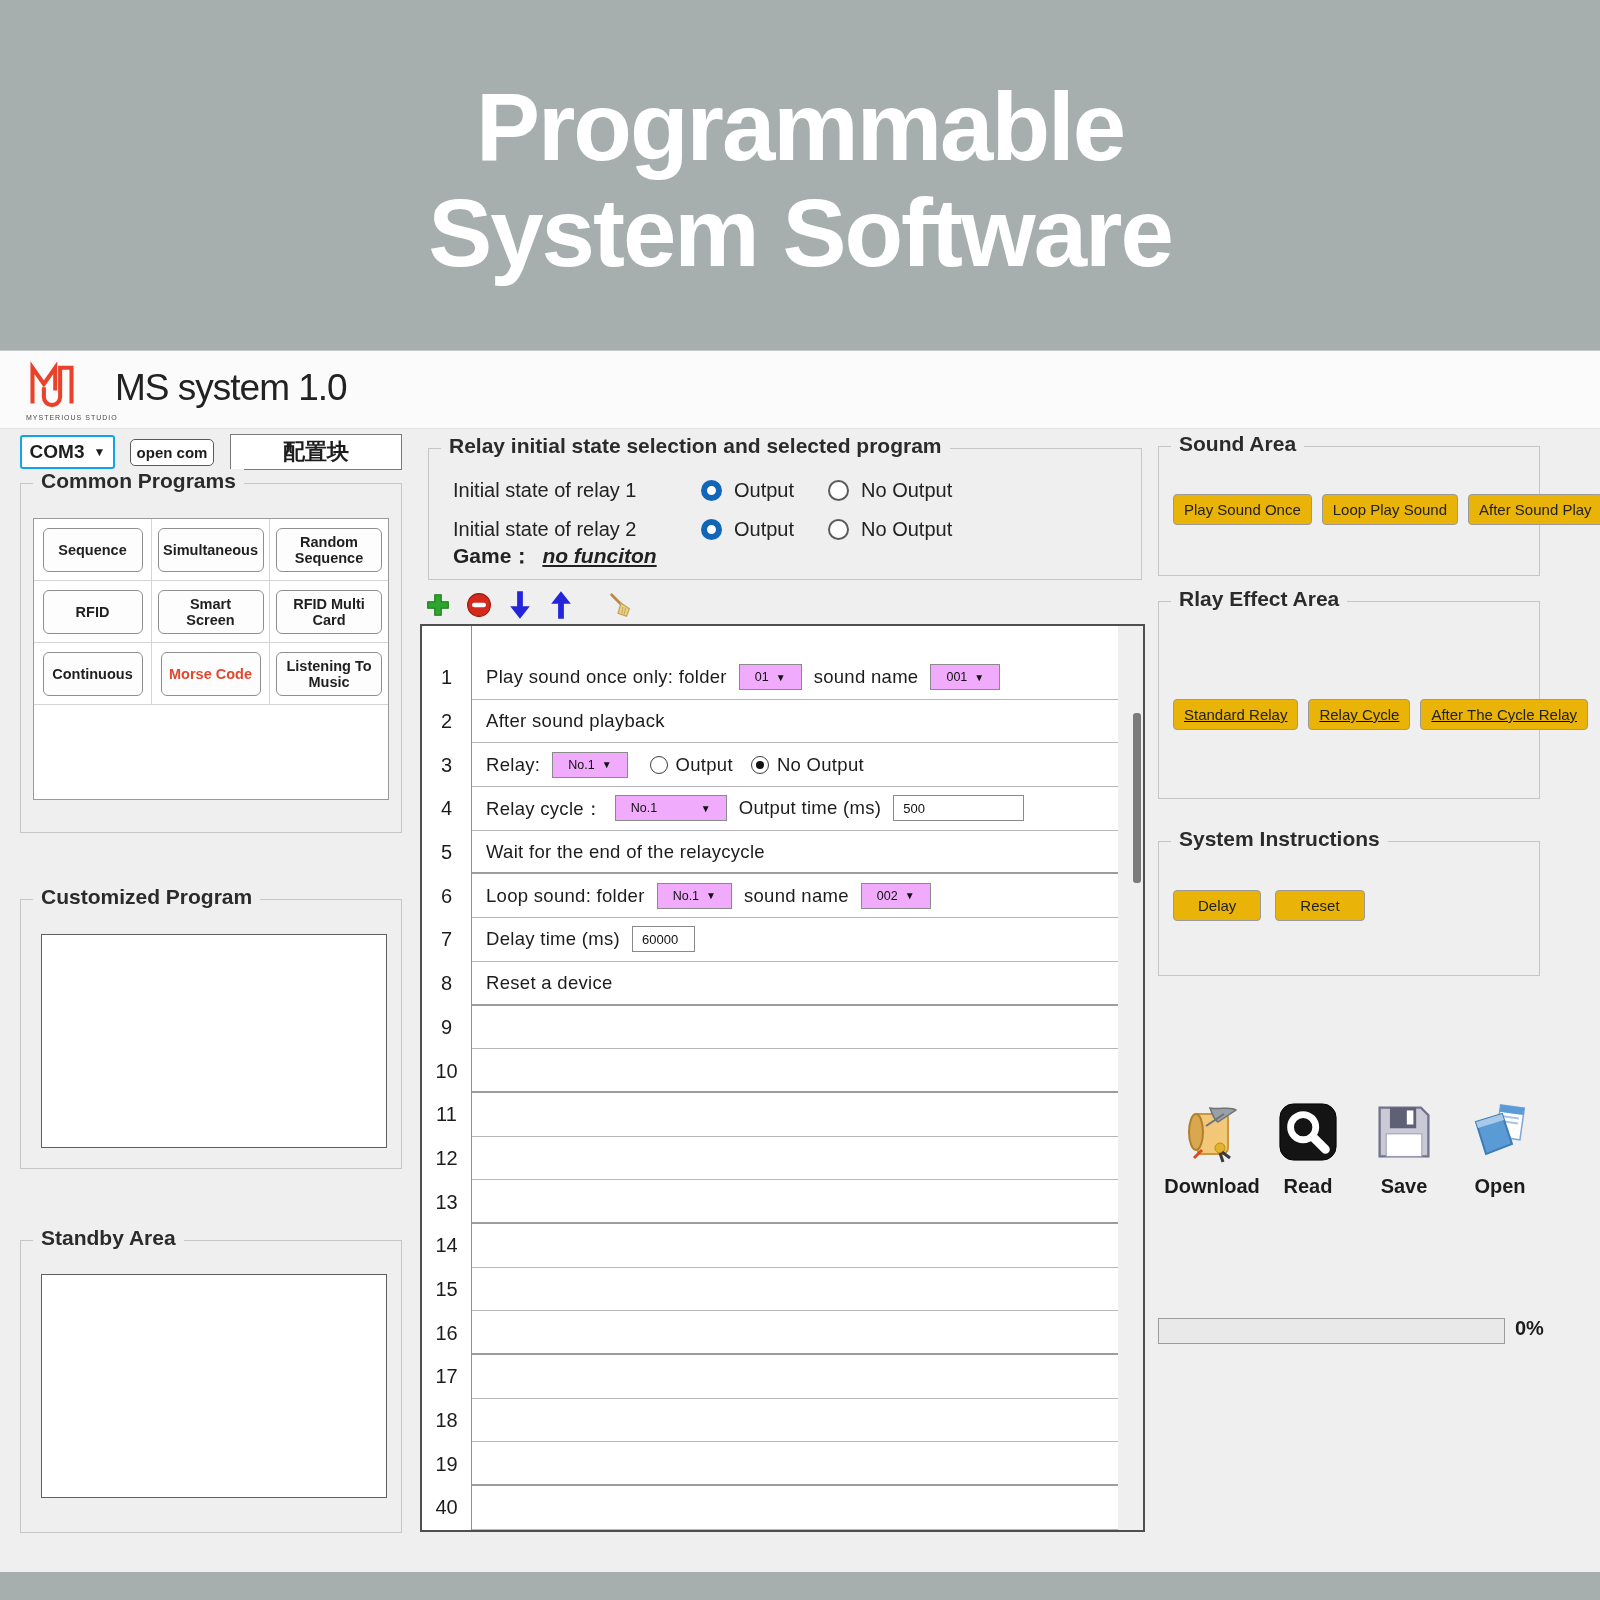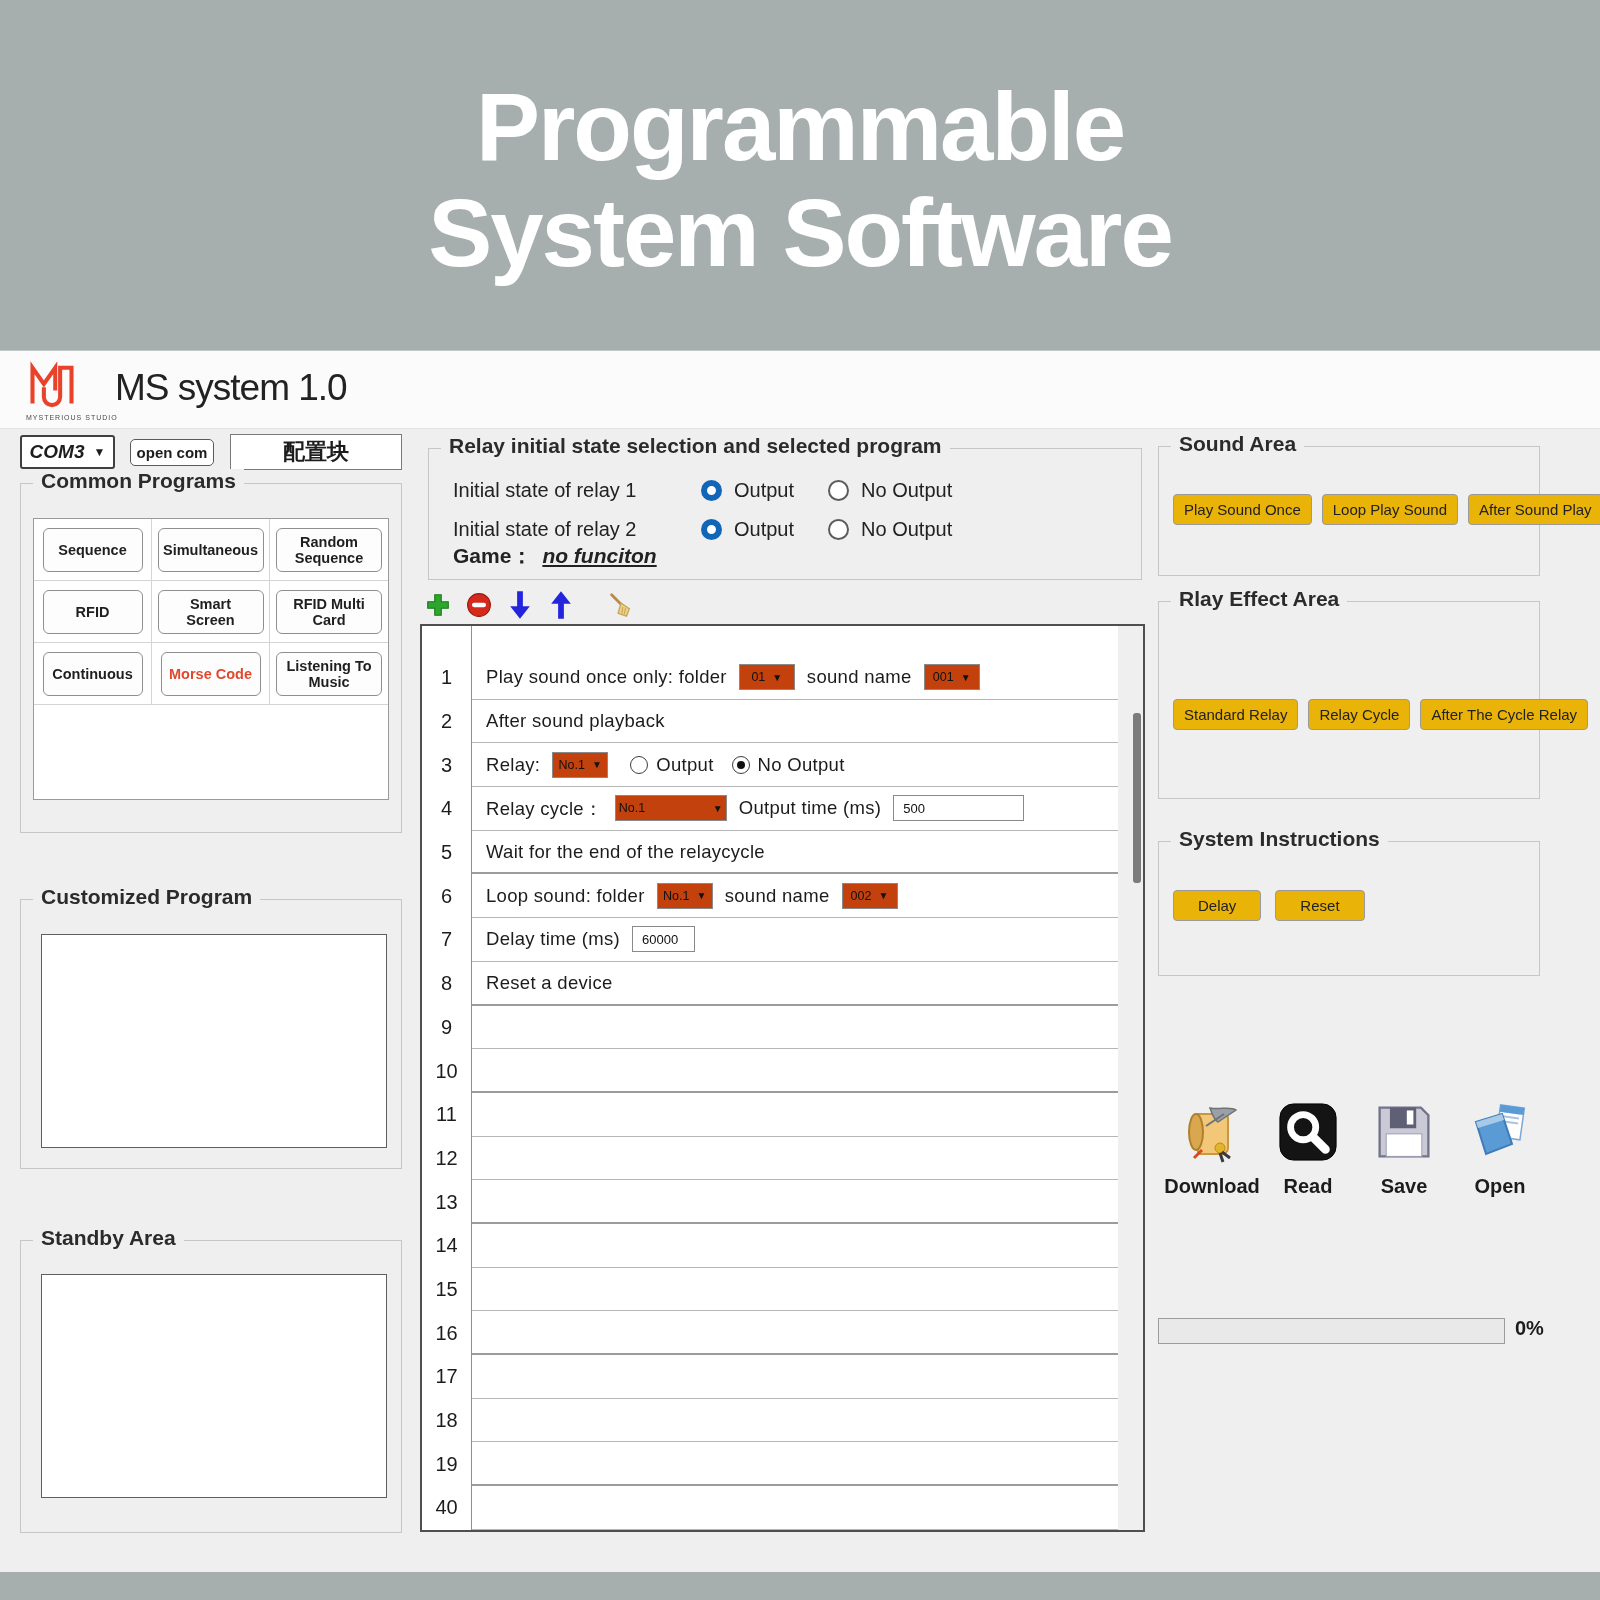--- a/index.html
+++ b/index.html
@@ -13,23 +13,23 @@
   .banner div { color:#ffffff; font-weight:bold; font-size:96px; line-height:106px; letter-spacing:-2px; }
 
   
   .window { position:absolute; left:0; top:350px; width:1600px; height:1222px; background:#efefef; border-top:1px solid #c2c9c9; }
   .win-header { position:absolute; left:0; top:0; width:1600px; height:78px; background:#fbfbfb; border-bottom:1px solid #e3e3e3; }
   .logo { position:absolute; left:26px; top:8px; width:120px; text-align:left; }
   .logo-sub { font-size:7px; letter-spacing:1px; color:#4a4a4a; margin-top:1px; white-space:nowrap; }
   .app-title { position:absolute; left:115px; top:16px; font-size:37px; font-weight:normal; color:#222; letter-spacing:-1px; }
 
   
-  .com-select { position:absolute; left:20px; top:84px; width:95px; height:34px; background:#fff; border:2px solid #404040;
+  .com-select { position:absolute; left:20px; top:84px; width:95px; height:34px; background:#fff; border:2px solid #0ea5e9;
                 border-radius:3px; display:flex; align-items:center; justify-content:center; gap:9px;
-                font-size:19px; font-weight:bold; color:#1d1d1d; cursor:pointer;font-style:italic; }
+                font-size:19px; font-weight:bold; color:#1d1d1d; cursor:pointer; }
   .com-select .caret { font-size:12px; }
   .btn-open-com { position:absolute; left:130px; top:88px; width:84px; height:27px; background:#fff; border:1.5px solid #5a5a5a;
                   border-radius:5px; font-size:15px; font-weight:bold; color:#1d1d1d; display:flex; align-items:center; justify-content:center; cursor:pointer;}
   .btn-config { position:absolute; left:230px; top:83px; width:172px; height:36px; background:#fff; border:1px solid #7a7a7a;
                 font-size:22px; font-weight:bold; color:#1d1d1d; display:flex; align-items:center; justify-content:center; cursor:pointer;}
 
   
   .group { position:absolute; border:1px solid #c6c6c6; }
   .legend { position:absolute; top:-15px; left:12px; background:#efefef; padding:0 8px; font-size:21px; font-weight:bold; color:#2b2b2b; white-space:nowrap;}
   .g-common   { left:20px;  top:132px; width:382px; height:350px; }
@@ -75,39 +75,39 @@
   .plist { position:absolute; left:420px; top:273px; width:725px; height:908px; border:2px solid #4f4f4f; background:#efefef; }
   .pl-rows { position:absolute; left:0; top:0; width:696px; }
   .pl-row { display:flex; width:696px; height:43.7px; }
   .pl-row.spacer { height:30px; }
   .pl-num { width:50px; background:#fff; border-right:1px solid #8f8f8f; font-size:20px; color:#1c1c1c;
             display:flex; align-items:center; justify-content:center; }
   .pl-content { flex:1; background:#fff; border-bottom:1.5px solid #b6b6b6; display:flex; align-items:center; padding-left:14px; gap:8px;}
   .pl-row.spacer .pl-content { border-bottom:none; }
   .pl-row.thick .pl-content { border-bottom:2.5px solid #9c9c9c; }
   .pl-text { font-size:18.5px; color:#1c1c1c; letter-spacing:0.3px; }
-  .mini-select { background:#c2410c; border:1px solid #8a8a8a; height:26px; min-width:56px; padding:0 3px;
+  .mini-select { background:#f0abfc; border:1px solid #8a8a8a; height:26px; min-width:56px; padding:0 15px;
                  display:inline-flex; align-items:center; justify-content:center; gap:7px; cursor:pointer; margin:0 4px;}
   .mini-select .val { font-size:12.5px; color:#111; }
   .mini-select .arr { font-size:10px; color:#111; }
   .mini-select.wide { min-width:112px; justify-content:space-between; }
   .mini-input { background:#fff; border:1px solid #8a8a8a; height:26px; display:inline-flex; align-items:center;
                 padding-left:9px; font-size:13px; color:#111; margin:0 4px; }
   .mini-input.in-lg { width:131px; }
   .mini-input.in-sm { width:63px; }
   .radio-sm { width:18px; height:18px; border-radius:50%; border:1.6px solid #3d3d3d; background:#fff;
               display:inline-flex; align-items:center; justify-content:center; margin-left:10px; }
   .radio-sm.on::after { content:""; width:8px; height:8px; border-radius:50%; background:#111; }
   .scroll-gutter { position:absolute; right:0; top:0; width:25px; height:904px; background:#efefef; }
   .scroll-thumb { position:absolute; right:2px; top:87px; width:8px; height:170px; background:#7b7b7b; border-radius:3px; cursor:pointer;}
 
   
   .btnrow { position:absolute; display:flex; gap:10px; }
   .g-sound .btnrow { left:14px; top:47px; }
-  .g-reffect .btnrow { left:14px; top:97px; }
+  .g-reffect .btnrow { left:14px; top:97px;text-decoration:underline; }
   .g-sysinstr .btnrow { left:14px; top:48px; gap:14px; }
   .rbtn { background:#eab308; border:1px solid #9a9a9a; border-radius:4px; height:31px; padding:0 10px;
           display:flex; align-items:center; justify-content:center; font-size:15px; color:#222; white-space:nowrap; cursor:pointer;}
   .g-sysinstr .rbtn { padding:0 24px; }
 
   
   .actions { position:absolute; left:1168px; top:748px; width:376px; display:flex; justify-content:space-between; }
   .action { display:flex; flex-direction:column; align-items:center; width:88px; cursor:pointer;}
   .action .ico { width:66px; height:66px; display:flex; align-items:center; justify-content:center; }
   .action .alabel { margin-top:10px; font-size:20px; font-weight:bold; color:#1c1c1c;text-align:right; }

